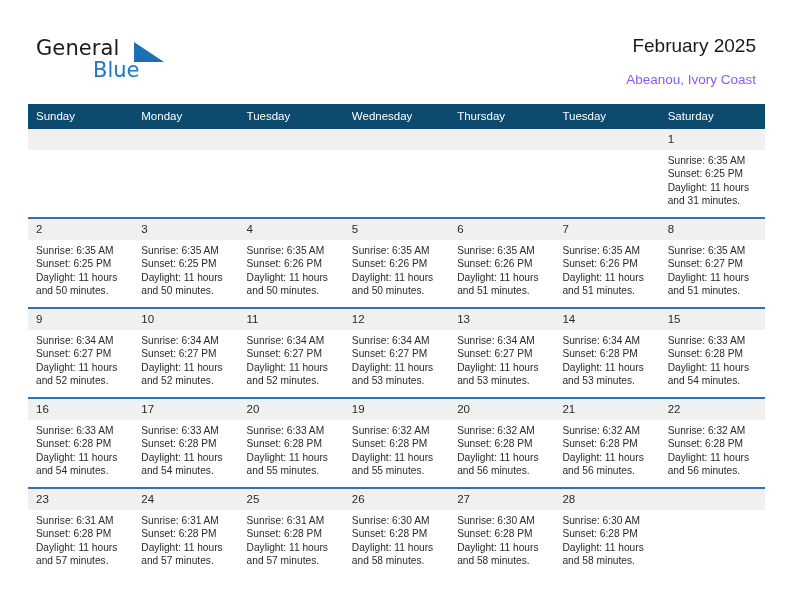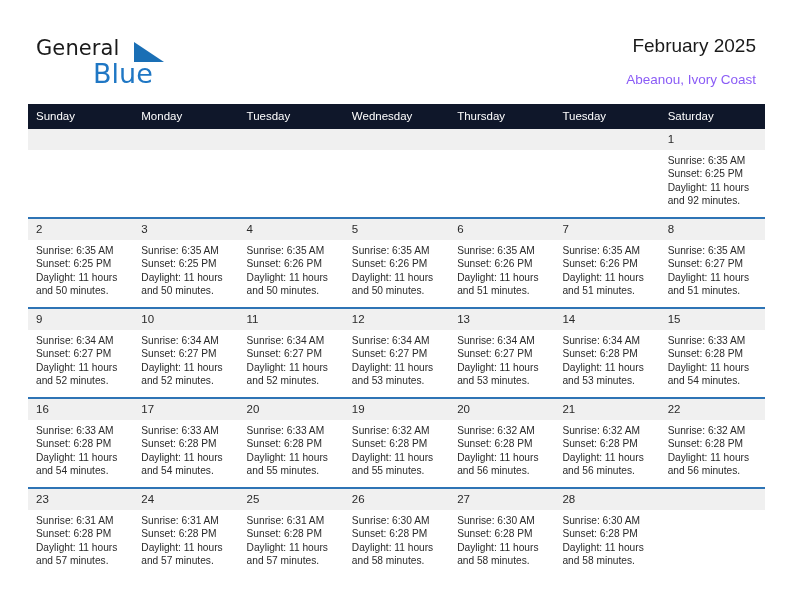--- a/index.html
+++ b/index.html
@@ -38,21 +38,21 @@
     font-size: 21px;
     letter-spacing: 0.1px;
     color: #1a1a1a;
     font-family: "DejaVu Sans", sans-serif;
     font-weight: 400;
   }
   .brand-blue {
     position: absolute;
     left: 57px;
     top: 22px;
-    font-size: 27px;
+    font-size: 21px;
     color: #1f77c4;
     font-family: "DejaVu Sans", sans-serif;
     font-weight: 400;
   }
   .brand-mark {
     position: absolute;
     left: 96px;
     top: 4px;
     width: 34px;
     height: 24px;
@@ -87,21 +87,21 @@
     position: absolute;
     left: 28px;
     top: 104px;
     width: 737px;
     border-collapse: collapse;
     table-layout: fixed;
   }
   .calendar col { width: 105.28px; }
 
   .calendar thead th {
-    background: #0f172a;
+    background: #0c4a6e;
     color: #ffffff;
     font-size: 11.5px;
     font-weight: 400;
     text-align: left;
     padding: 6px 0 6px 8px;
     height: 11px;
     line-height: 13px;
     border: none;
   }
 
@@ -198,21 +198,21 @@
         </td>
         <td>
           <div class="daynum empty"></div>
         </td>
         <td>
           <div class="daynum">1</div>
           <div class="details">
             <div>Sunrise: 6:35 AM</div>
             <div>Sunset: 6:25 PM</div>
             <div>Daylight: 11 hours</div>
-            <div>and 92 minutes.</div>
+            <div>and 31 minutes.</div>
           </div>
         </td>
       </tr>
       <tr class="week-row">
         <td>
           <div class="daynum">2</div>
           <div class="details">
             <div>Sunrise: 6:35 AM</div>
             <div>Sunset: 6:25 PM</div>
             <div>Daylight: 11 hours</div>

